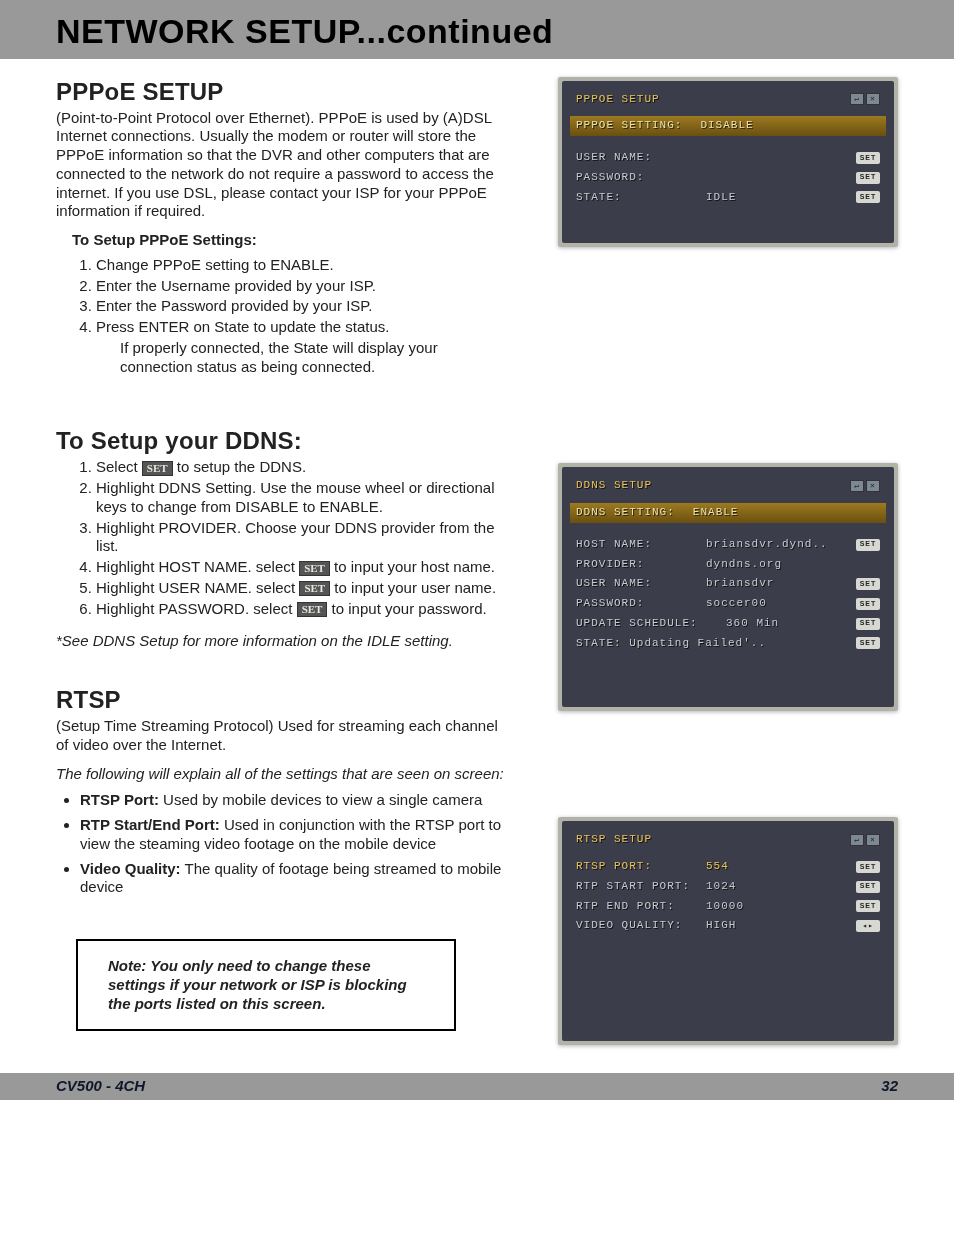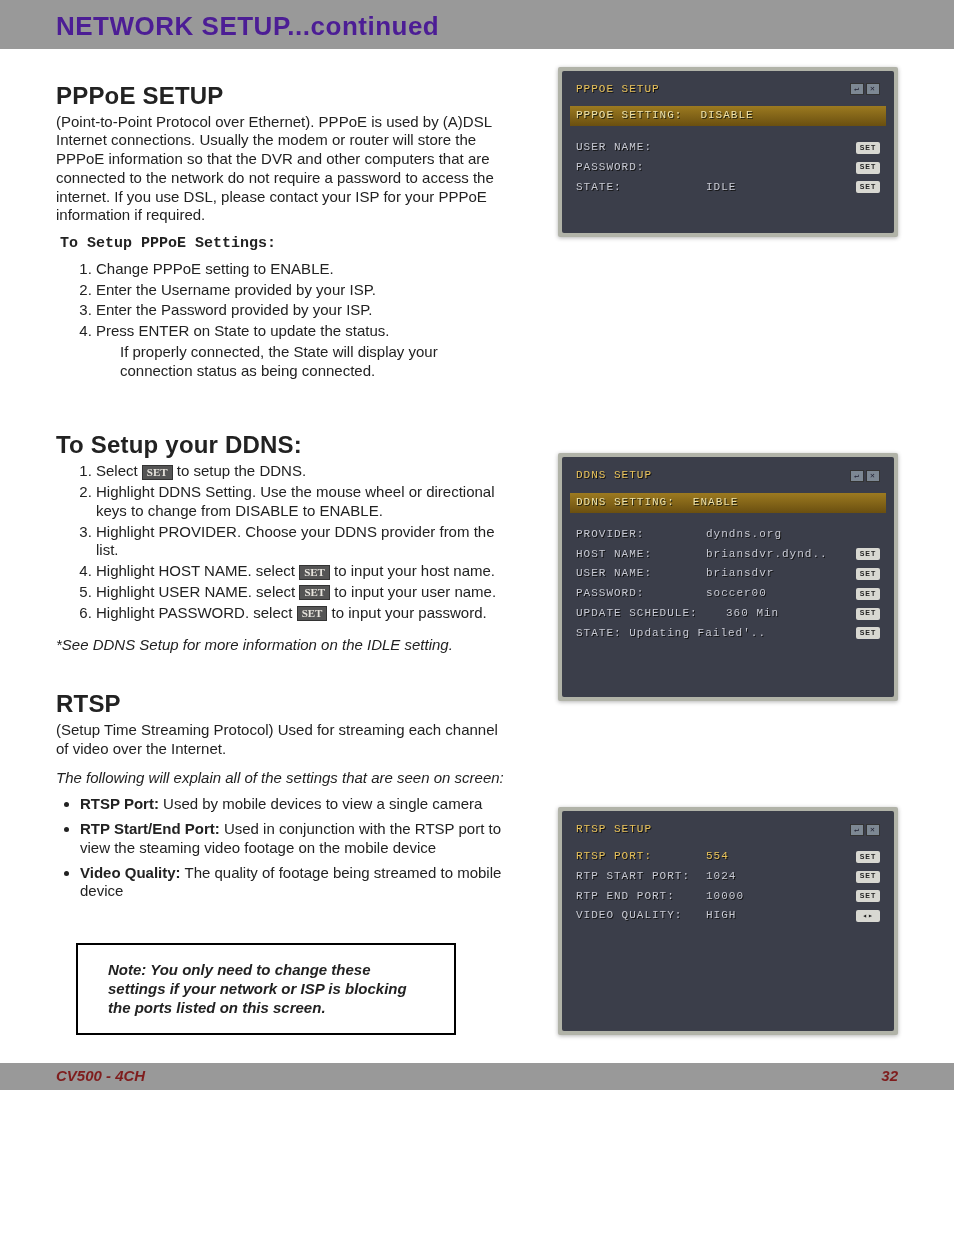--- a/index.html
+++ b/index.html
@@ -1,41 +1,41 @@
 <!DOCTYPE html>
 <html><head>
 <meta charset="utf-8">
 <style>
   * { box-sizing: border-box; margin: 0; padding: 0; }
   body { background: #fff; font-family: "Myriad Pro", "Segoe UI", Arial, sans-serif; color: #222; width: 954px; margin: 0 auto; font-size: 15px; line-height: 1.25; }
   .banner { background: #999; padding: 10px 0 6px 56px; margin-bottom: 18px; }
-  .banner-title { font-family: "Arial Narrow", "Segoe UI", sans-serif; font-weight: 700; font-size: 26px; color: #4c1d95; letter-spacing: 0.5px; font-stretch: condensed; }
-  .page { padding: 0 56px 0 56px; display: flex; gap: 16px; align-items: flex-end; }
+  .banner-title { font-family: "Arial Narrow", "Segoe UI", sans-serif; font-weight: 700; font-size: 34px; color: #000000; letter-spacing: 0.5px; font-stretch: condensed; }
+  .page { padding: 0 56px 0 56px; display: flex; gap: 16px; }
   .left { width: 460px; }
   .right { width: 370px; display: flex; flex-direction: column; gap: 28px; align-items: flex-end; }
   h2 { font-family: "Arial Narrow", sans-serif; font-weight: 700; font-size: 24px; margin-bottom: 2px; font-stretch: condensed; letter-spacing: 0.2px; }
   .desc { margin-bottom: 10px; font-stretch: condensed; }
-  .bold-line { font-weight: 700; margin: 10px 4px 6px; font-stretch: condensed; font-family: Liberation Mono, monospace; }
+  .bold-line { font-weight: 700; margin: 10px 16px 6px; font-stretch: condensed; }
   ol { margin-left: 40px; margin-bottom: 14px; }
   ol li { margin-bottom: 2px; font-stretch: condensed; }
   ol li::marker { font-stretch: condensed; }
   .indent { margin-left: 24px; margin-top: 2px; font-stretch: condensed; }
   .italic { font-style: italic; margin: 14px 0 14px; font-stretch: condensed; }
   ul { list-style: disc; margin-left: 24px; }
   ul li { margin-bottom: 6px; font-stretch: condensed; }
   ul li b { font-weight: 700; }
   .setbtn { display: inline-block; background: #555; color: #e8e5de; font-family: "Times New Roman", serif; font-weight: 700; font-size: 11px; padding: 1px 4px; border: 1px solid #333; vertical-align: middle; line-height: 1; }
   .iconbtn { display: inline-flex; align-items: center; justify-content: center; width: 18px; height: 16px; background: linear-gradient(#9ba5a0,#6b7570); border: 1px solid #444; font-size: 10px; border-radius: 2px; vertical-align: middle; }
   .iconbtn.enter { color: #2a4; }
   .iconbtn.close { color: #333; font-weight: 700; }
   .spacer { height: 36px; }
   .notebox { border: 2px solid #000; width: 380px; padding: 16px 30px 16px 30px; margin-top: 42px; margin-left: 20px; }
   .notebox p { font-weight: 700; font-style: italic; font-stretch: condensed; }
   .footerbar { position: relative; margin-top: 28px; background: #999; display: flex; justify-content: space-between; align-items: center; padding: 4px 56px; }
-  .footerbar span { color: #7f1d1d; font-weight: 700; font-style: italic; font-size: 15px; font-stretch: condensed; }
+  .footerbar span { color: #0f172a; font-weight: 700; font-style: italic; font-size: 15px; font-stretch: condensed; }
   
   .dvr { background: #b1b3a8; width: 340px; border-radius: 2px; padding: 4px; box-shadow: 0 1px 4px rgba(0,0,0,.3); font-family: "Courier New", monospace; font-size: 11px; color: #d8d8cc; letter-spacing: 1px; }
   .dvr-inner { background: #3b3e4a; padding: 8px; border-radius: 2px; }
   .dvr-titlebar { display: flex; justify-content: space-between; align-items: center; padding: 4px 6px 10px; }
   .dvr-title { color: #e8c25a; text-shadow: 1px 1px 0 #111; }
   .dvr-icons { display: flex; gap: 2px; }
   .dvr-icons .ic { width: 14px; height: 12px; background: #7d8893; border: 1px solid #333; display: inline-block; font-size: 8px; text-align: center; line-height: 10px; color: #223; }
   .dvr-bar { background: linear-gradient(#9c7a20,#6a4f10); padding: 3px 6px; color: #efe2a8; text-shadow: 1px 1px 0 #221; display: flex; justify-content: flex-start; gap: 18px; margin-bottom: 12px; }
   .dvr-bar .v { color: #efe2a8; }
   .dvr-row { display: flex; align-items: center; padding: 3px 6px; }
@@ -150,27 +150,27 @@
           <span class="dvr-icons">
               <span class="ic">↵</span>
               <span class="ic">✕</span>
             </span>
         </div>
         <div class="dvr-bar">
           <span>DDNS SETTING:</span>
           <span class="v">ENABLE</span>
         </div>
         <div class="dvr-row">
+          <span class="lbl">HOST NAME:</span>
+            <span class="val">briansdvr.dynd..</span>
+            <span class="sbtn">SET</span>
+        </div>
+        <div class="dvr-row">
           <span class="lbl">PROVIDER:</span>
             <span class="val">dyndns.org</span>
-        </div>
-        <div class="dvr-row">
-          <span class="lbl">HOST NAME:</span>
-            <span class="val">briansdvr.dynd..</span>
-            <span class="sbtn">SET</span>
         </div>
         <div class="dvr-row">
           <span class="lbl">USER NAME:</span>
             <span class="val">briansdvr</span>
             <span class="sbtn">SET</span>
         </div>
         <div class="dvr-row">
           <span class="lbl">PASSWORD:</span>
             <span class="val">soccer00</span>
             <span class="sbtn">SET</span>

